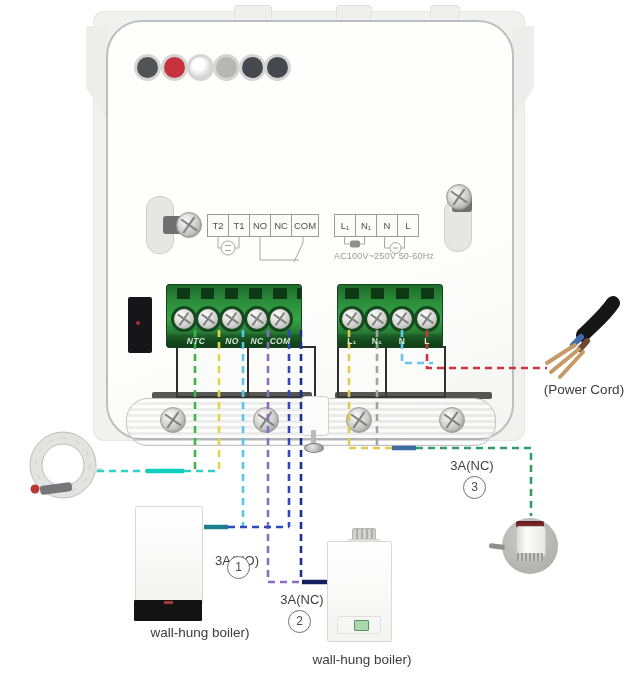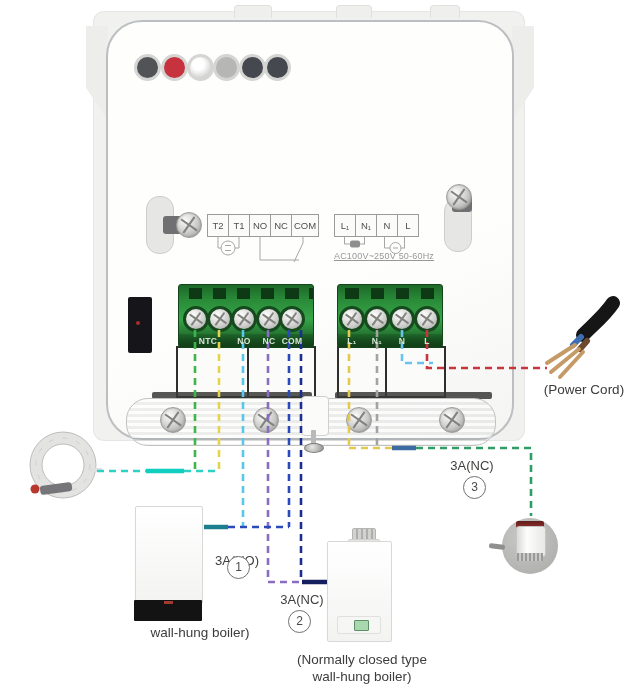--- a/index.html
+++ b/index.html
@@ -120,30 +120,30 @@
     <path class="sym" d="M13,0 V12 H16 M34,0 V12 H30"></path>
     <circle class="sym" cx="23" cy="12" r="7"></circle>
     <path class="sym" d="M20,9.5 h6 M20,14.5 h6"></path>
     <path class="sym" d="M55,0 V24 H94 M98,0 V7 L89,26"></path>
     <path class="sym" d="M139.5,0 V8 H145 M155,8 H160 M159.5,0 V8"></path>
     <rect x="145" y="4.5" width="10" height="7" rx="2" fill="#8f8f8d"></rect>
     <path class="sym" d="M179.5,0 V12 H185 M196,12 H200 M199.5,0 V12"></path>
     <circle class="sym" cx="190.5" cy="12" r="5.5"></circle>
     <path class="sym" d="M188,12 h5"></path>
   </svg>
-  <div class="abs acline" style="left:330px;top:251px;width:108px;text-decoration:underline;">AC100V~250V 50-60Hz</div>
+  <div class="abs acline" style="left:330px;top:251px;width:108px;">AC100V~250V 50-60Hz</div>
 
   <div class="abs panelw" style="left:176px;top:346px;width:69px;height:48px;"></div>
   <div class="abs panelw" style="left:247px;top:346px;width:65px;height:48px;"></div>
   <div class="abs panelw" style="left:337px;top:346px;width:46px;height:48px;"></div>
   <div class="abs panelw" style="left:385px;top:346px;width:57px;height:48px;"></div>
   <div class="abs dband" style="left:152px;top:392px;width:160px;height:7px;"></div>
   <div class="abs dband" style="left:335px;top:392px;width:157px;height:7px;"></div>
 
-  <div class="abs tblock slots5" style="left:178px;top:284px;width:134px;height:62px;">
+  <div class="abs tblock slots5" style="left:166px;top:284px;width:134px;height:62px;font-style:italic;">
     <span class="tscrew" style="left:4px;top:21px;">
         <i></i>
       </span>
     <span class="tscrew" style="left:28px;top:21px;">
         <i></i>
       </span>
     <span class="tscrew" style="left:52px;top:21px;">
         <i></i>
       </span>
     <span class="tscrew" style="left:77px;top:21px;">
@@ -257,21 +257,20 @@
 
   <div class="abs rating" style="left:207px;top:553px;width:60px;">3A(NO)</div>
   <div class="abs circ" style="left:227px;top:556px;">1</div>
   <div class="abs lbl" style="left:110px;top:625px;width:180px;">
     <div>wall-hung boiler)</div>
   </div>
 
   <div class="abs rating" style="left:272px;top:592px;width:60px;">3A(NC)</div>
   <div class="abs circ" style="left:288px;top:610px;">2</div>
   <div class="abs lbl" style="left:272px;top:652px;width:180px;">
-    <div>(Normally closed type</div>
     <div>wall-hung boiler)</div>
   </div>
 
   <div class="abs rating" style="left:442px;top:458px;width:60px;">3A(NC)</div>
   <div class="abs circ" style="left:463px;top:476px;">3</div>
 
   <div class="abs lbl" style="left:532px;top:382px;width:104px;">(Power Cord)</div>
 
 </div>
 

